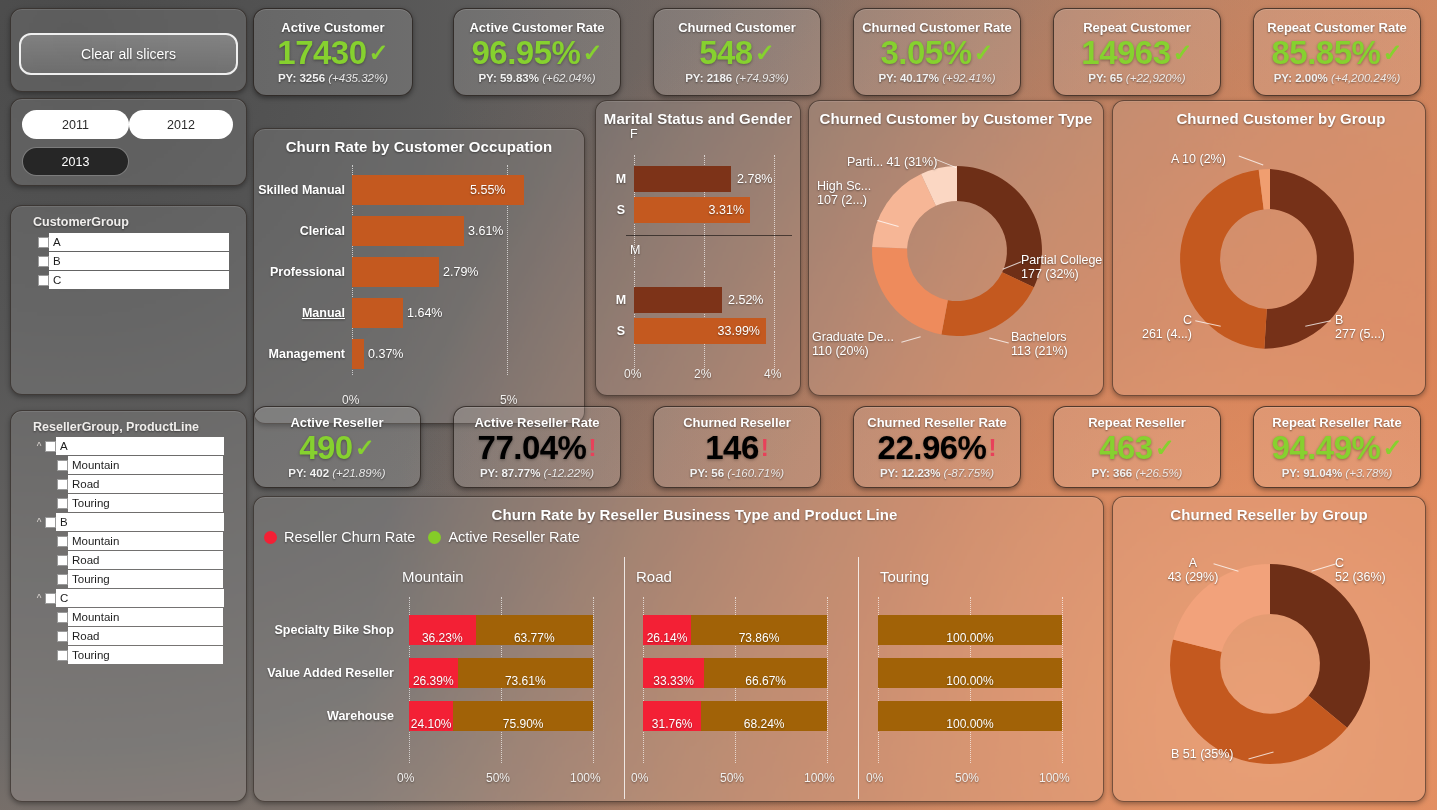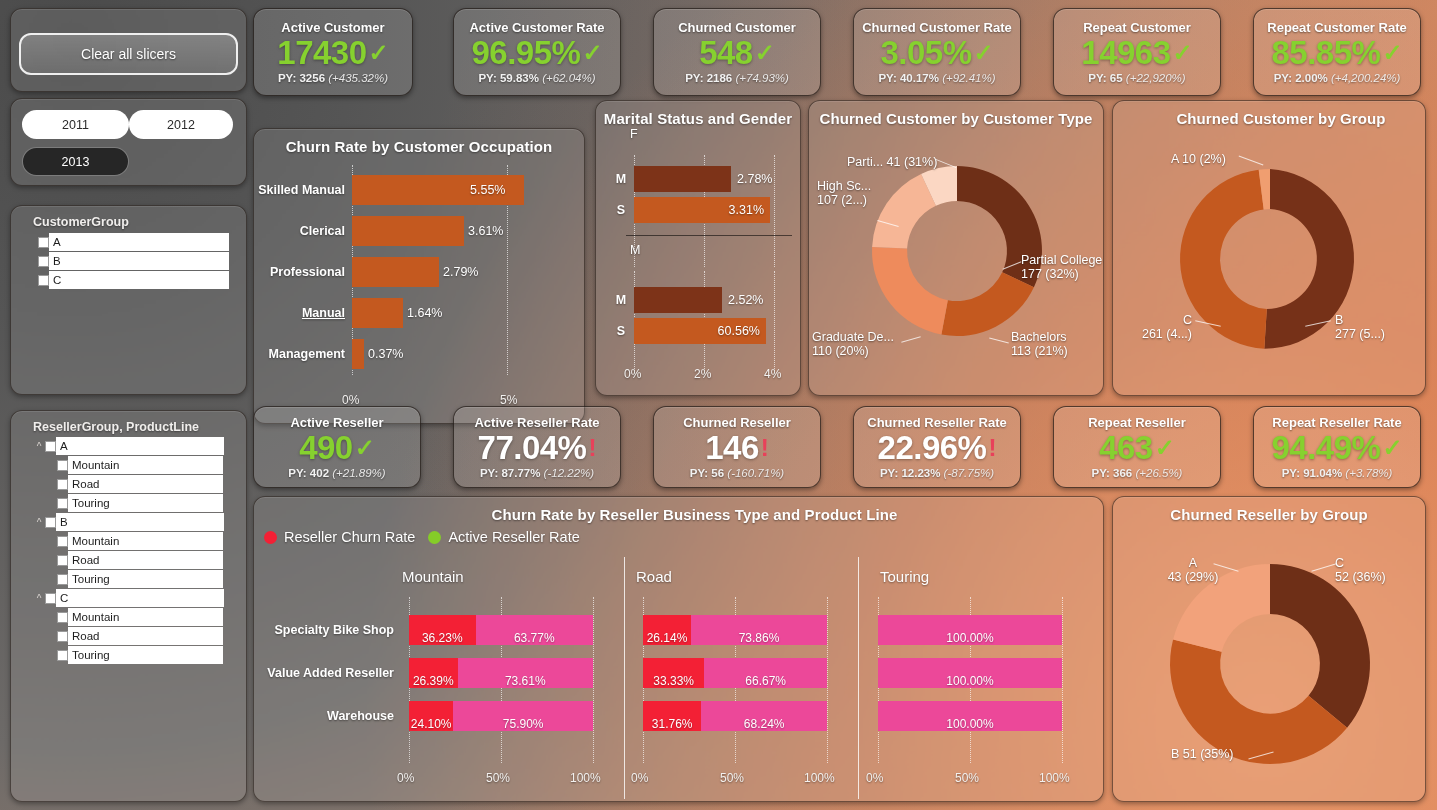--- a/index.html
+++ b/index.html
@@ -40,21 +40,21 @@
     border-radius:13px;
     border:1px solid rgba(25,18,14,0.7);
     background: rgba(255,255,255,0.13);
     box-shadow: 0 2px 5px rgba(0,0,0,0.4), inset 0 1px 0 rgba(255,255,255,0.13);
     display:flex; flex-direction:column; align-items:center; justify-content:center;
   }
   .kpi-title { color:#ffffff; font-weight:bold; font-size:13px; text-shadow:0 1px 2px rgba(0,0,0,.5); }
   .kpi-row { display:flex; align-items:center; justify-content:center; gap:2px; margin:1px 0 3px; }
   .kpi-value { font-size:33px; font-weight:bold; line-height:1; letter-spacing:-.5px; }
   .kpi-value.good { color:#86d12f; text-shadow:0 1px 3px rgba(0,0,0,.35); }
-  .kpi-value.bad  { color:#ffffff; text-shadow:0 1px 3px rgba(0,0,0,.35); }
+  .kpi-value.bad  { color:#000000; text-shadow:0 1px 3px rgba(0,0,0,.35); }
   .kpi-ind { font-size:24px; font-weight:bold; line-height:1; }
   .kpi-ind.good { color:#86d12f; }
   .kpi-ind.bad  { color:#e8415a; }
   .kpi-py { color:#f2f2f2; font-size:11.5px; text-shadow:0 1px 2px rgba(0,0,0,.5); }
   .kpi-py b { font-weight:bold; }
   .kpi-py span { font-weight:normal; opacity:.92;font-style:italic; }
 
   
   .btn-clear {
     position:absolute;
@@ -99,21 +99,21 @@
   .dlabel { position:absolute; color:#fff; font-size:12.5px; line-height:14px; white-space:pre; text-shadow:0 1px 2px rgba(0,0,0,.5); }
   .leader { position:absolute; border-top:1px solid rgba(255,255,255,.75); }
 
   
   .legend { position:absolute; display:flex; align-items:center; gap:7px; color:#fff; font-size:14.5px; text-shadow:0 1px 2px rgba(0,0,0,.45); }
   .dot { width:13px; height:13px; border-radius:50%; display:inline-block; }
   .sub-title { position:absolute; color:#fff; font-size:15px; text-shadow:0 1px 2px rgba(0,0,0,.45); }
   .srow2 { position:absolute; display:flex; height:30px; }
   .seg { height:100%; display:flex; align-items:flex-end; justify-content:center; color:#fff; font-size:12px; text-shadow:0 1px 2px rgba(0,0,0,.35); }
   .seg.red { background:#f32035; }
-  .seg.grn { background:#ec4899; }
+  .seg.grn { background:#a16207; }
   .cat-lbl { position:absolute; color:#fff; font-weight:bold; font-size:12.5px; text-align:right; text-shadow:0 1px 2px rgba(0,0,0,.45); }
   .vdiv { position:absolute; width:1px; background:rgba(255,255,255,.8); }
 </style>
 </head>
 <body>
 
 <div class="page">
 
   <div class="panel" style="left:10px; top:8px; width:237px; height:84px;"></div>
   <div class="btn-clear" style="left:19px; top:33px; width:219px; height:42px;">
@@ -322,21 +322,21 @@
     <div class="m-row" style="position:absolute; left:12px; top:62px; width:190px;">
       <div class="m-lbl">M</div>
       <div style="position:relative; flex:1; height:100%; display:flex; align-items:center;">
         <div class="m-bar dark" style="width:97px;"></div>
         <span class="m-out">2.78%</span>
       </div>
     </div>
     <div class="m-row" style="position:absolute; left:12px; top:93px; width:190px;">
       <div class="m-lbl">S</div>
       <div style="position:relative; flex:1; height:100%; display:flex; align-items:center;">
-        <div class="m-bar light" style="width:136px; position:relative;">
+        <div class="m-bar light" style="width:116px; position:relative;">
           <span class="m-in">3.31%</span>
         </div>
       </div>
     </div>
 
     <div style="position:absolute; left:30px; top:134px; width:166px; border-top:1px solid rgba(0,0,0,.55);"></div>
 
     <div style="position:absolute; left:38px; top:150px; right:10px; height:140px;">
       <div class="gridline" style="left:0; top:20px; bottom:18px;"></div>
       <div class="gridline" style="left:70px; top:20px; bottom:18px;"></div>
@@ -348,21 +348,21 @@
       <div class="m-lbl">M</div>
       <div style="position:relative; flex:1; height:100%; display:flex; align-items:center;">
         <div class="m-bar dark" style="width:88px;"></div>
         <span class="m-out">2.52%</span>
       </div>
     </div>
     <div class="m-row" style="position:absolute; left:12px; top:214px; width:190px;">
       <div class="m-lbl">S</div>
       <div style="position:relative; flex:1; height:100%; display:flex; align-items:center;">
         <div class="m-bar light" style="width:132px; position:relative;">
-          <span class="m-in">60.56%</span>
+          <span class="m-in">33.99%</span>
         </div>
       </div>
     </div>
 
     <div class="axis-lbl" style="left:28px; top:266px;">0%</div>
     <div class="axis-lbl" style="left:98px; top:266px;">2%</div>
     <div class="axis-lbl" style="left:168px; top:266px;">4%</div>
   </div>
 
   <div class="panel" style="left:808px; top:100px; width:296px; height:296px;">

